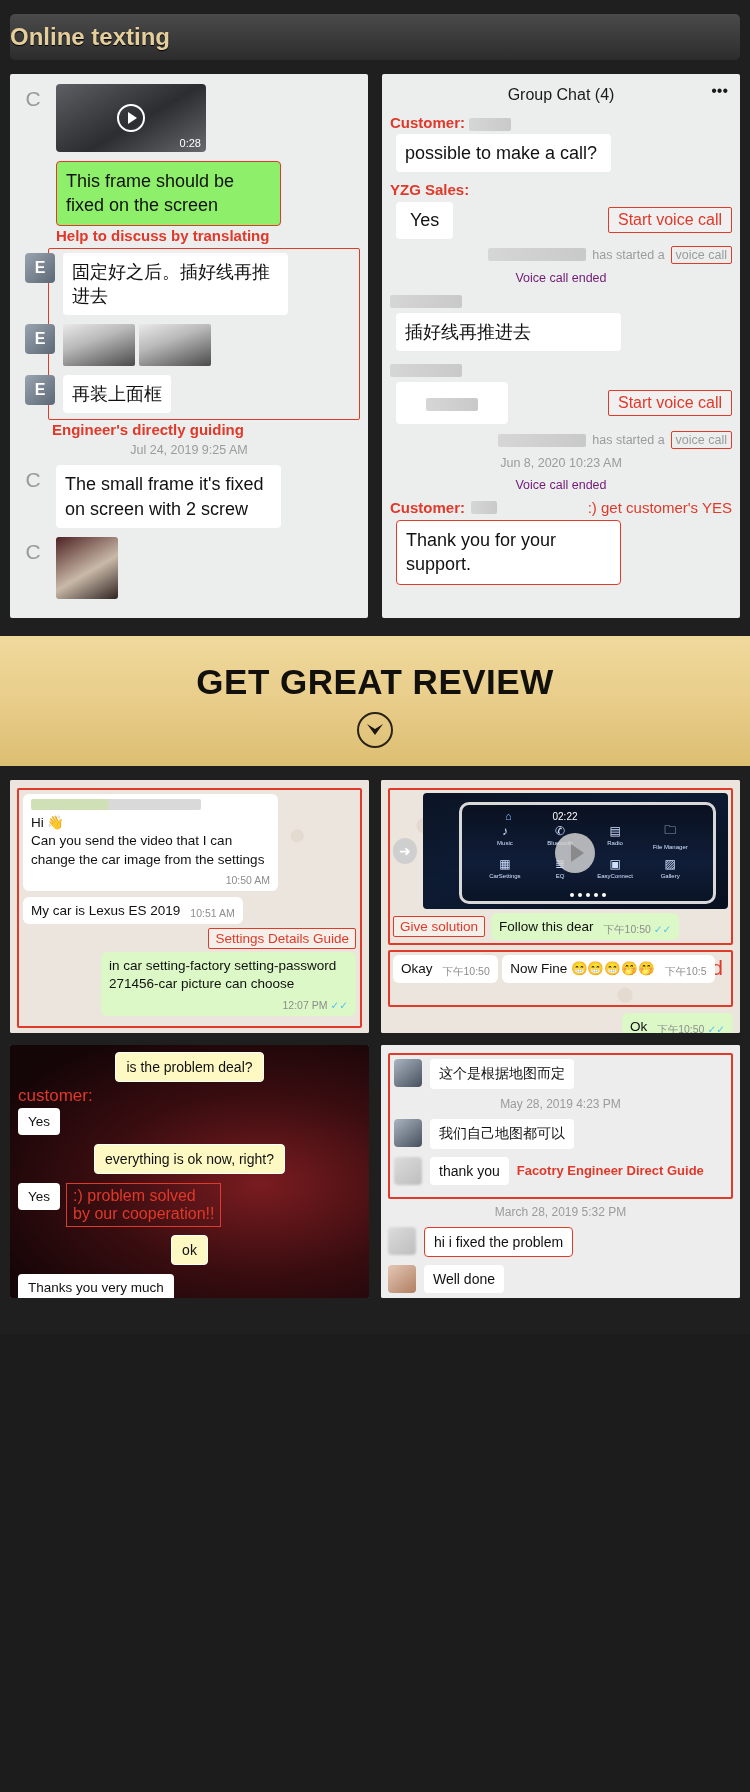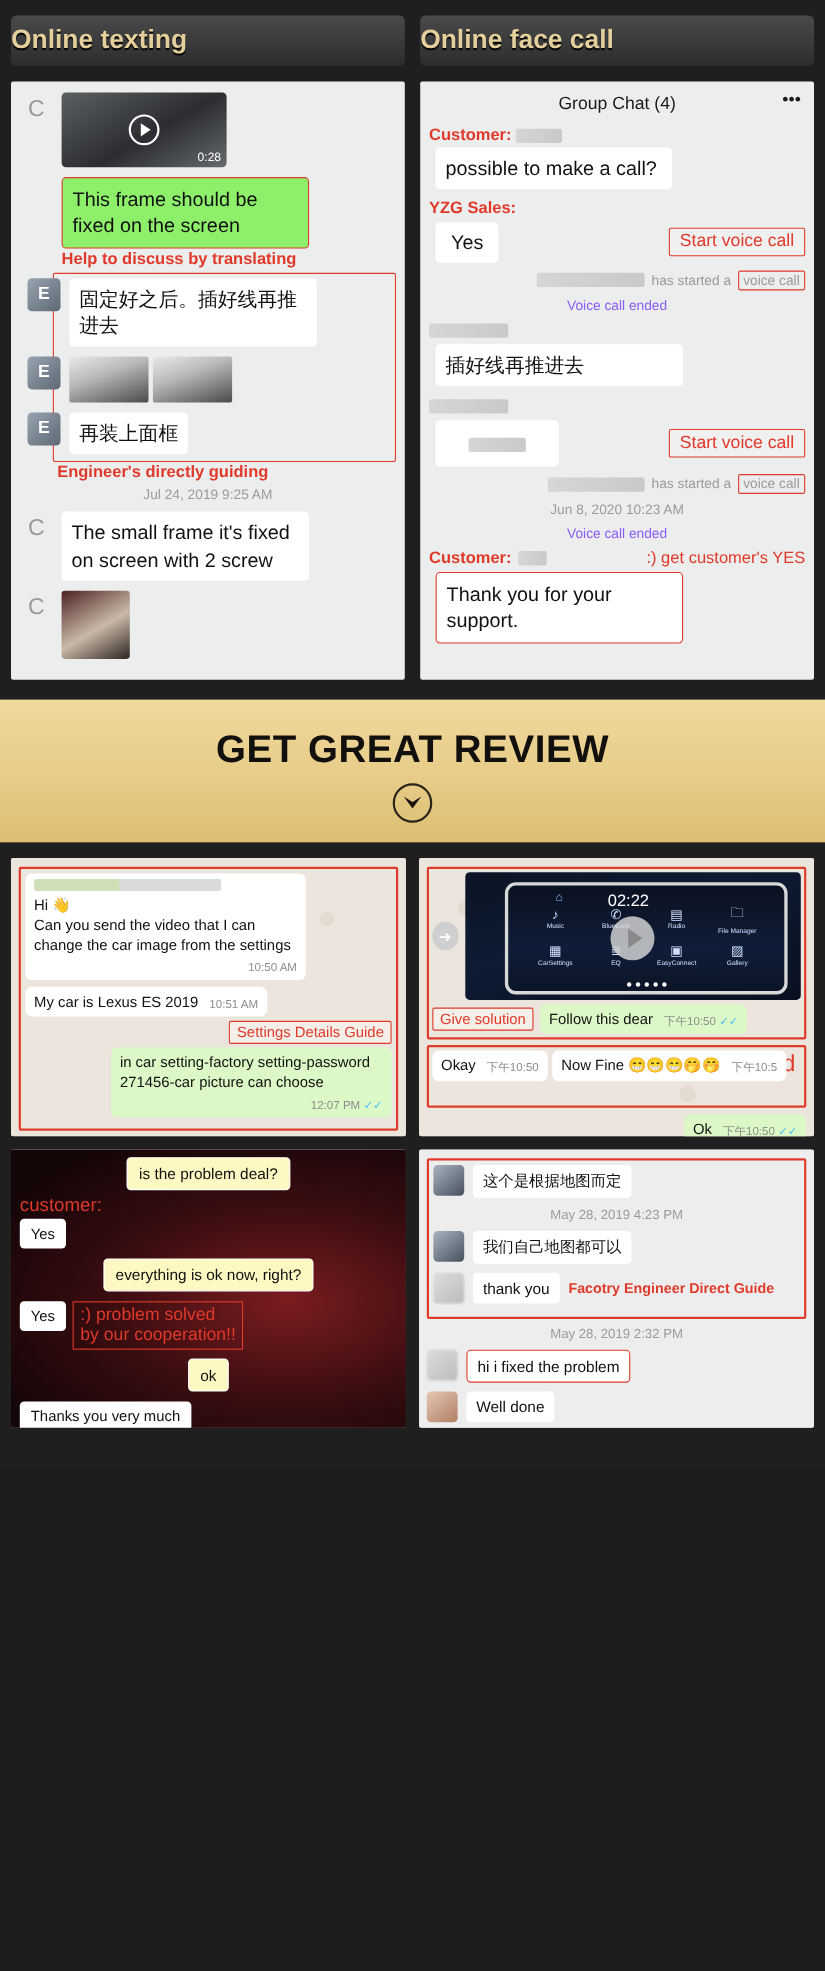--- a/index.html
+++ b/index.html
@@ -101,21 +101,21 @@
   .photopair .ph {
     width:72px;height:42px;border-radius:2px;
     background:linear-gradient(160deg,#e9e9e9,#b9b9b9 40%,#4a4a4a);
   }
   .ts { color:#9b9b9b; font-size:12.5px; text-align:center; margin:5px 0 8px; }
   .redoutline { border:1.6px solid #e03b2a; padding:4px; border-radius:2px; }
 
   .panel-title { text-align:center; font-size:16px; color:#1a1a1a; margin:2px 0 10px; font-weight:400;}
   .label-red { color:#e0392a; font-size:15px; font-weight:600; }
   .redact { display:inline-block; height:13px; background:linear-gradient(90deg,#d6d6d6,#c9c9c9); border-radius:2px; vertical-align:middle;}
-  .sysline { color:#8b5cf6; font-size:12.5px; text-align:center; margin:7px 0;}
+  .sysline { color:#701a75; font-size:12.5px; text-align:center; margin:7px 0;}
   .sysline-left { color:#9b9b9b; font-size:12.5px; margin:7px 0; }
   .chipbox { display:inline-block; border:1.4px solid #e03b2a; padding:1px 4px; border-radius:2px; color:#9b9b9b; }
   .callbtn {
     border:1.6px solid #e03b2a; color:#e0392a; font-size:16px;
     padding:3px 9px; border-radius:2px; display:inline-block; background:#f0f0f0;
   }
 
   
   .reviewgrid { display:flex; flex-wrap:wrap; gap:12px; padding:12px 10px 18px; }
   .rpanel {
@@ -177,40 +177,39 @@
   .car-thumb {
     width:100%; height:116px; border-radius:4px; overflow:hidden; position:relative;
     background:linear-gradient(160deg,#0b1424,#0d1b33 40%,#091020);
   }
   .car-screen { position:absolute; left:12%; top:8%; right:4%; bottom:4%;
     background:linear-gradient(180deg,#0a1120,#101d38 60%,#0a1426);
     border-radius:10px; border:3px solid #d8d8d8;}
   .car-icons { position:absolute; inset:14% 6% 18% 6%; display:grid; grid-template-columns:repeat(4,1fr); grid-template-rows:repeat(2,1fr); font-size:6px; color:#cfe0ff; text-align:center;}
   .car-icons div { display:flex; flex-direction:column; align-items:center; justify-content:center; gap:2px;}
   .car-icons span.gl { font-size:12px; }
-  .car-time { position:absolute; left:36%; top:6%; color:#fff; font-size:15px; }
+  .car-time { position:absolute; left:36%; top:6%; color:#fff; font-size:10px; }
   .car-home { position:absolute; left:17%; top:5%; color:#7fb6ff; font-size:11px;}
   .car-play { position:absolute; left:50%; top:52%; transform:translate(-50%,-50%);
     width:40px;height:40px;border-radius:50%;background:rgba(215,215,215,.82);
     display:flex;align-items:center;justify-content:center;}
   .car-play i { width:0;height:0;border-left:13px solid #8a8a8a;border-top:9px solid transparent;border-bottom:9px solid transparent;margin-left:4px;}
   .car-dots { position:absolute; left:50%; bottom:5%; transform:translateX(-50%); display:flex; gap:4px;}
   .car-dots b { width:4px;height:4px;border-radius:50%;background:#fff;display:block;}
   .fwd-ic { width:26px;height:26px;border-radius:50%;background:#cfcfcf;display:flex;align-items:center;justify-content:center;color:#fff;font-size:14px;}
 </style>
 </head>
 <body>
 
 <div class="page">
 
 
   <div class="dark">
     <div class="tabrow">
       <div class="tab">Online texting</div>
-      <div class="tab">Online face call</div>
     </div>
 
     <div class="panelrow">
 
       <div class="panel">
 
         <div class="msg">
           <div class="avatar plain">C</div>
           <div class="vidthumb">
             <div class="playbtn">
@@ -487,21 +486,21 @@
               <div class="wc-av"></div>
               <div class="wc-b">我们自己地图都可以</div>
             </div>
             <div class="wc-row" style="align-items:center">
               <div class="wc-av blur"></div>
               <div class="wc-b">thank you</div>
               <div class="label-red" style="margin-left:8px;font-size:13px;line-height:1.2;white-space:pre-line">Facotry Engineer Direct Guide</div>
             </div>
           </div>
 
-          <div class="wc-ts">May 28, 2019 2:32 PM</div>
+          <div class="wc-ts">March 28, 2019 5:32 PM</div>
 
           <div class="wc-row">
             <div class="wc-av blur"></div>
             <div class="wc-b redframe" style="border-width:1.4px">hi i fixed the problem</div>
           </div>
           <div class="wc-row">
             <div class="wc-av" style="background:linear-gradient(140deg,#e5c7b5,#b07f63)"></div>
             <div class="wc-b">Well done</div>
           </div>
 

